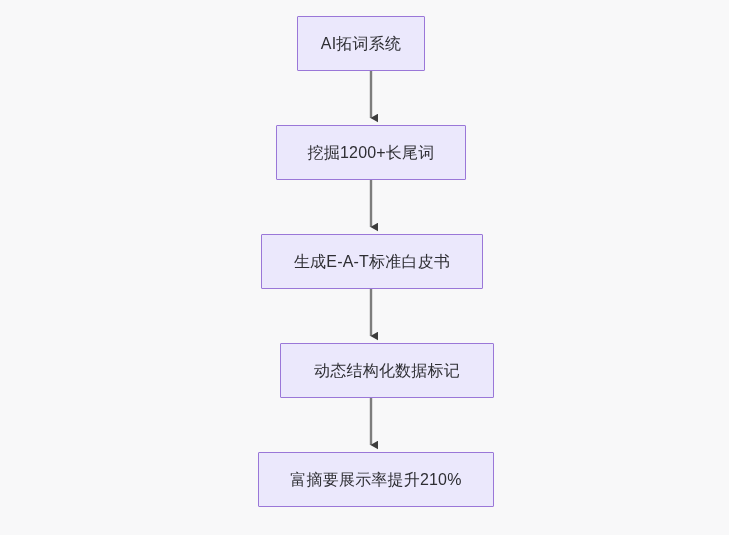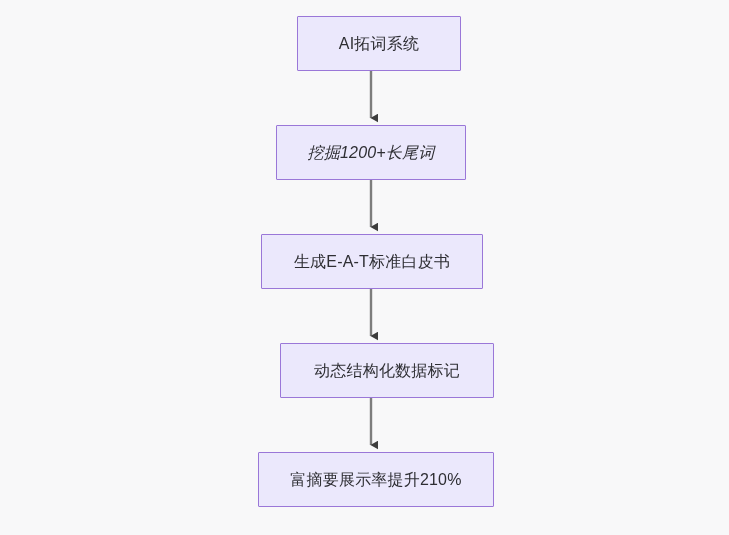--- a/index.html
+++ b/index.html
@@ -62,25 +62,25 @@
       <line x1="371" y1="180" x2="371" y2="227" stroke="#7d7d7d" stroke-width="2.4" marker-end="url(#arrowhead)"></line>
     </g>
     <g>
       <line x1="371" y1="289" x2="371" y2="336" stroke="#7d7d7d" stroke-width="2.4" marker-end="url(#arrowhead)"></line>
     </g>
     <g>
       <line x1="371" y1="398" x2="371" y2="445" stroke="#7d7d7d" stroke-width="2.4" marker-end="url(#arrowhead)"></line>
     </g>
   </svg>
 
-  <div class="flow-node" id="node-1" style="left: 297px; top: 16px; width: 164px; height: 55px;">
+  <div class="flow-node" id="node-1" style="left: 297px; top: 16px; width: 128px; height: 55px;">
     <span class="node-label">AI拓词系统</span>
   </div>
 
-  <div class="flow-node" id="node-2" style="left: 276px; top: 125px; width: 190px; height: 55px; font-style: italic;">
+  <div class="flow-node" id="node-2" style="left: 276px; top: 125px; width: 190px; height: 55px;">
     <span class="node-label">挖掘1200+长尾词</span>
   </div>
 
   <div class="flow-node" id="node-3" style="left: 261px; top: 234px; width: 222px; height: 55px;">
     <span class="node-label">生成E-A-T标准白皮书</span>
   </div>
 
   <div class="flow-node" id="node-4" style="left: 280px; top: 343px; width: 214px; height: 55px;">
     <span class="node-label">动态结构化数据标记</span>
   </div>

